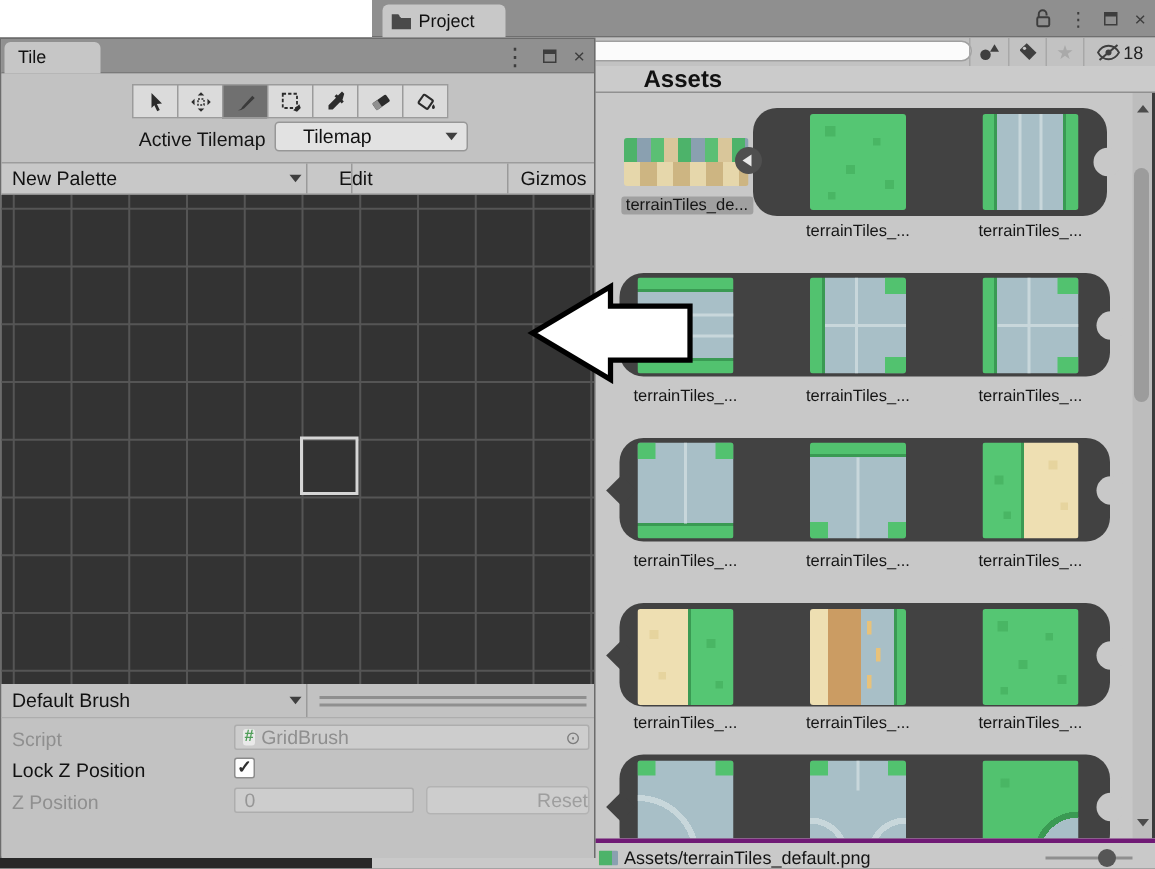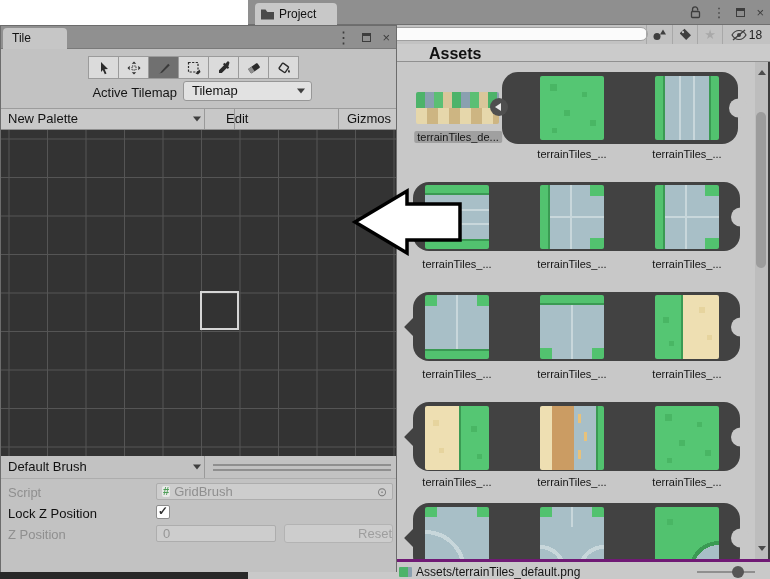--- a/index.html
+++ b/index.html
@@ -136,21 +136,21 @@
   .tp-ctl{position:absolute;right:6px;top:0;height:23px;display:flex;align-items:center;gap:11px;color:#3d3d3d;}
 
   .tp-toolbar{left:0;top:23px;width:100%;height:59px;background:#c2c2c2;}
   .tools{position:absolute;left:88px;top:7px;display:flex;}
   .tool-btn{width:31px;height:23px;background:#dbdbdb;border:1px solid #9b9b9b;margin-left:-1px;
             display:flex;align-items:center;justify-content:center;box-sizing:border-box;}
   .tool-btn.active{background:#707070;}
   .tool-btn svg{display:block;}
   .at-label{position:absolute;left:0;top:36px;width:176px;text-align:right;font-size:13px;color:#141414;}
   .at-dd{position:absolute;left:182px;top:32px;width:129px;height:20px;background:#e2e2e2;border:1px solid #979797;
-         border-radius:3px;box-sizing:border-box;font-size:13px;line-height:18px;padding-left:8px;}
+         border-radius:3px;box-sizing:border-box;font-size:13px;line-height:18px;padding-left:18px;}
   .caret{position:absolute;right:6px;top:50%;transform:translateY(-50%);width:0;height:0;
          border-left:4px solid transparent;border-right:4px solid transparent;border-top:5px solid #3f3f3f;}
 
   .tp-palettebar{left:0;top:82px;width:100%;height:22px;background:#c8c8c8;border-top:1px solid #9c9c9c;
                  border-bottom:1px solid #8e8e8e;box-sizing:border-box;font-size:13px;}
   .pb-name{position:absolute;left:7px;top:2px;}
   .pb-caret{left:192px;right:auto;}
   .vsep{position:absolute;top:0;width:1px;height:100%;background:#9a9a9a;}
   .pb-edit{position:absolute;left:225px;top:2px;}
   .pb-gizmos{position:absolute;left:346px;top:2px;}

